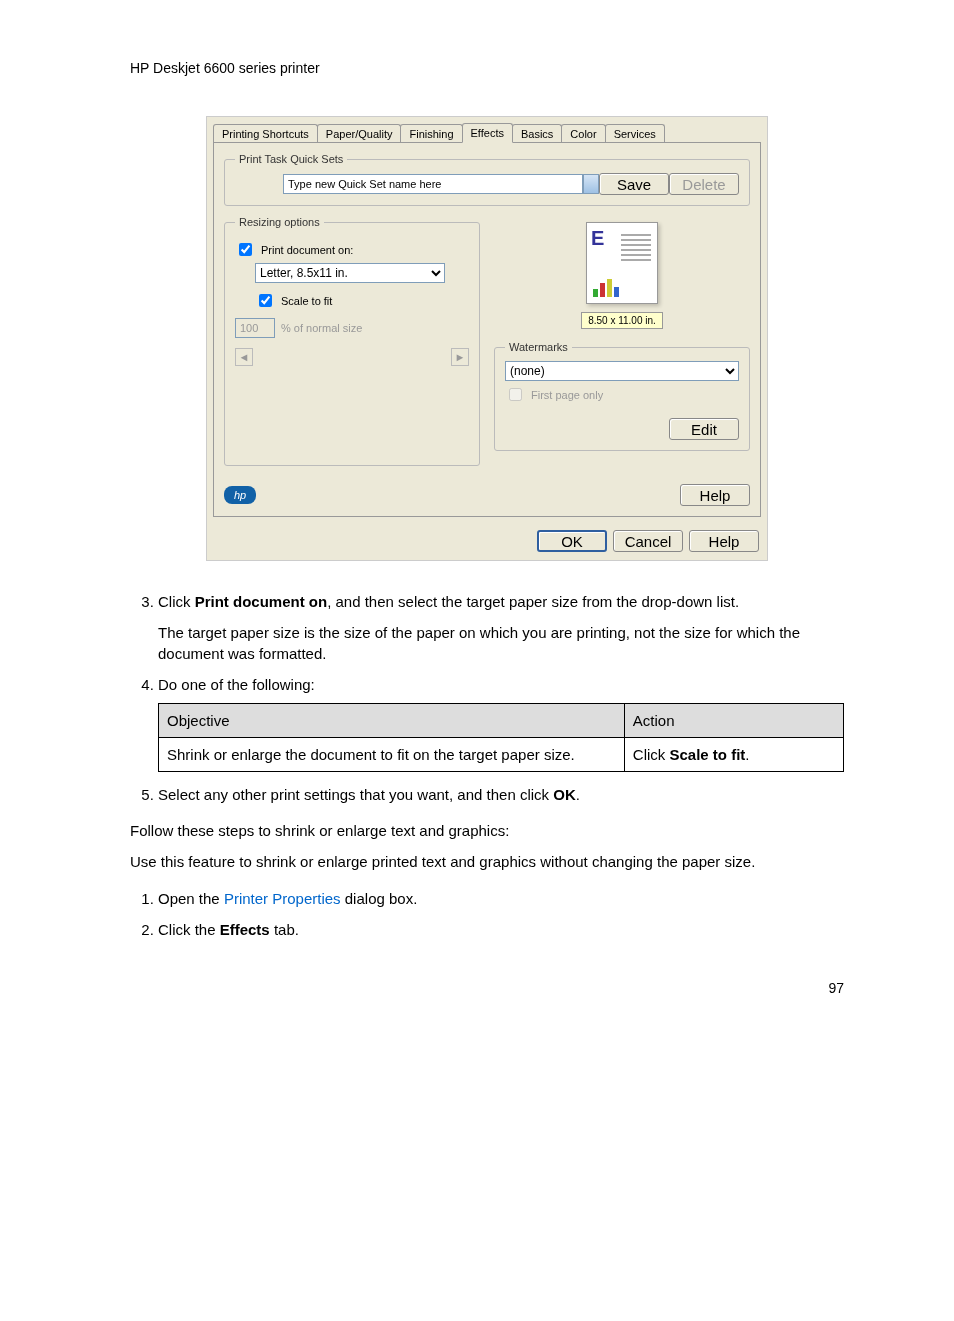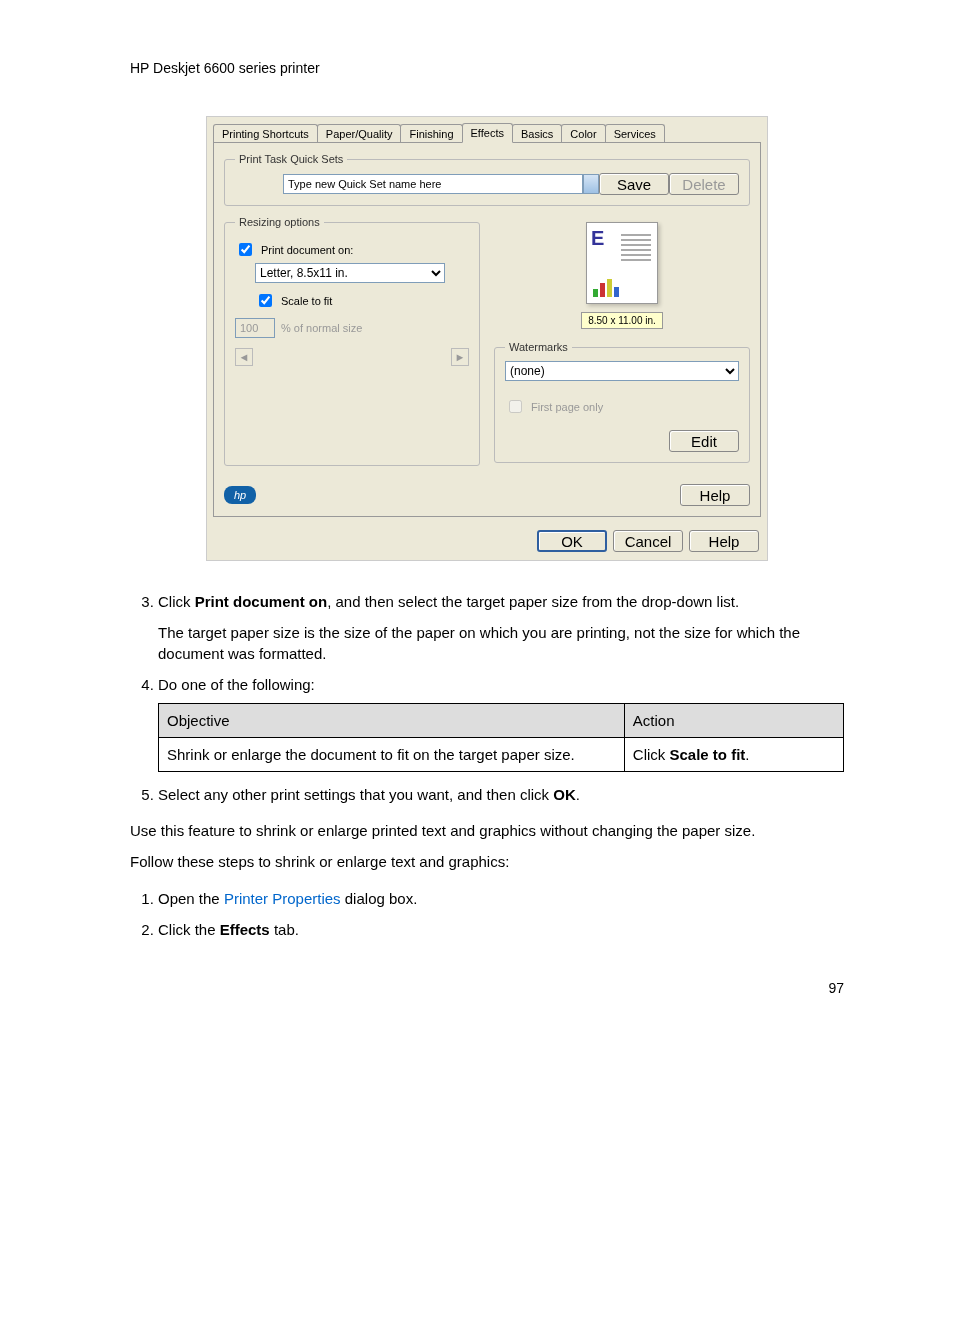--- a/index.html
+++ b/index.html
@@ -277,21 +277,21 @@
                 <span style="height:10px;background:#36c"></span>
               </div>
             </div>
             <span class="size-badge">8.50 x 11.00 in.</span>
           </div>
           <fieldset style="margin-top:12px">
             <legend>Watermarks</legend>
             <select class="win-select" style="width:100%">
               <option>(none)</option>
             </select>
-            <div class="checkbox-row disabled" style="margin-top:16px">
+            <div class="checkbox-row disabled" style="margin-top:4px">
               <input type="checkbox" disabled="" style="">
               <span>First page only</span>
             </div>
             <div style="text-align:right;margin-top:14px">
               <button class="win-button">Edit</button>
             </div>
           </fieldset>
         </div>
       </div>
 
@@ -325,22 +325,22 @@
           <td><span>Click </span><b>Scale to fit</b><span>.</span></td>
         </tr>
       </tbody>
         </table>
     </li>
     <li>
       <span>Select any other print settings that you want, and then click </span><b>OK</b><span>.</span>
     </li>
   </ol>
 
+  <p class="body-p">Follow these steps to shrink or enlarge text and graphics:</p>
   <p class="body-p">Use this feature to shrink or enlarge printed text and graphics without changing the paper size.</p>
-  <p class="body-p">Follow these steps to shrink or enlarge text and graphics:</p>
   <ol class="steps">
     <li>
       <span>Open the </span><span class="link">Printer Properties</span><span> dialog box.</span>
     </li>
     <li>
       <span>Click the </span><b>Effects</b><span> tab.</span>
     </li>
   </ol>
 
   <div class="page-num">97</div>

